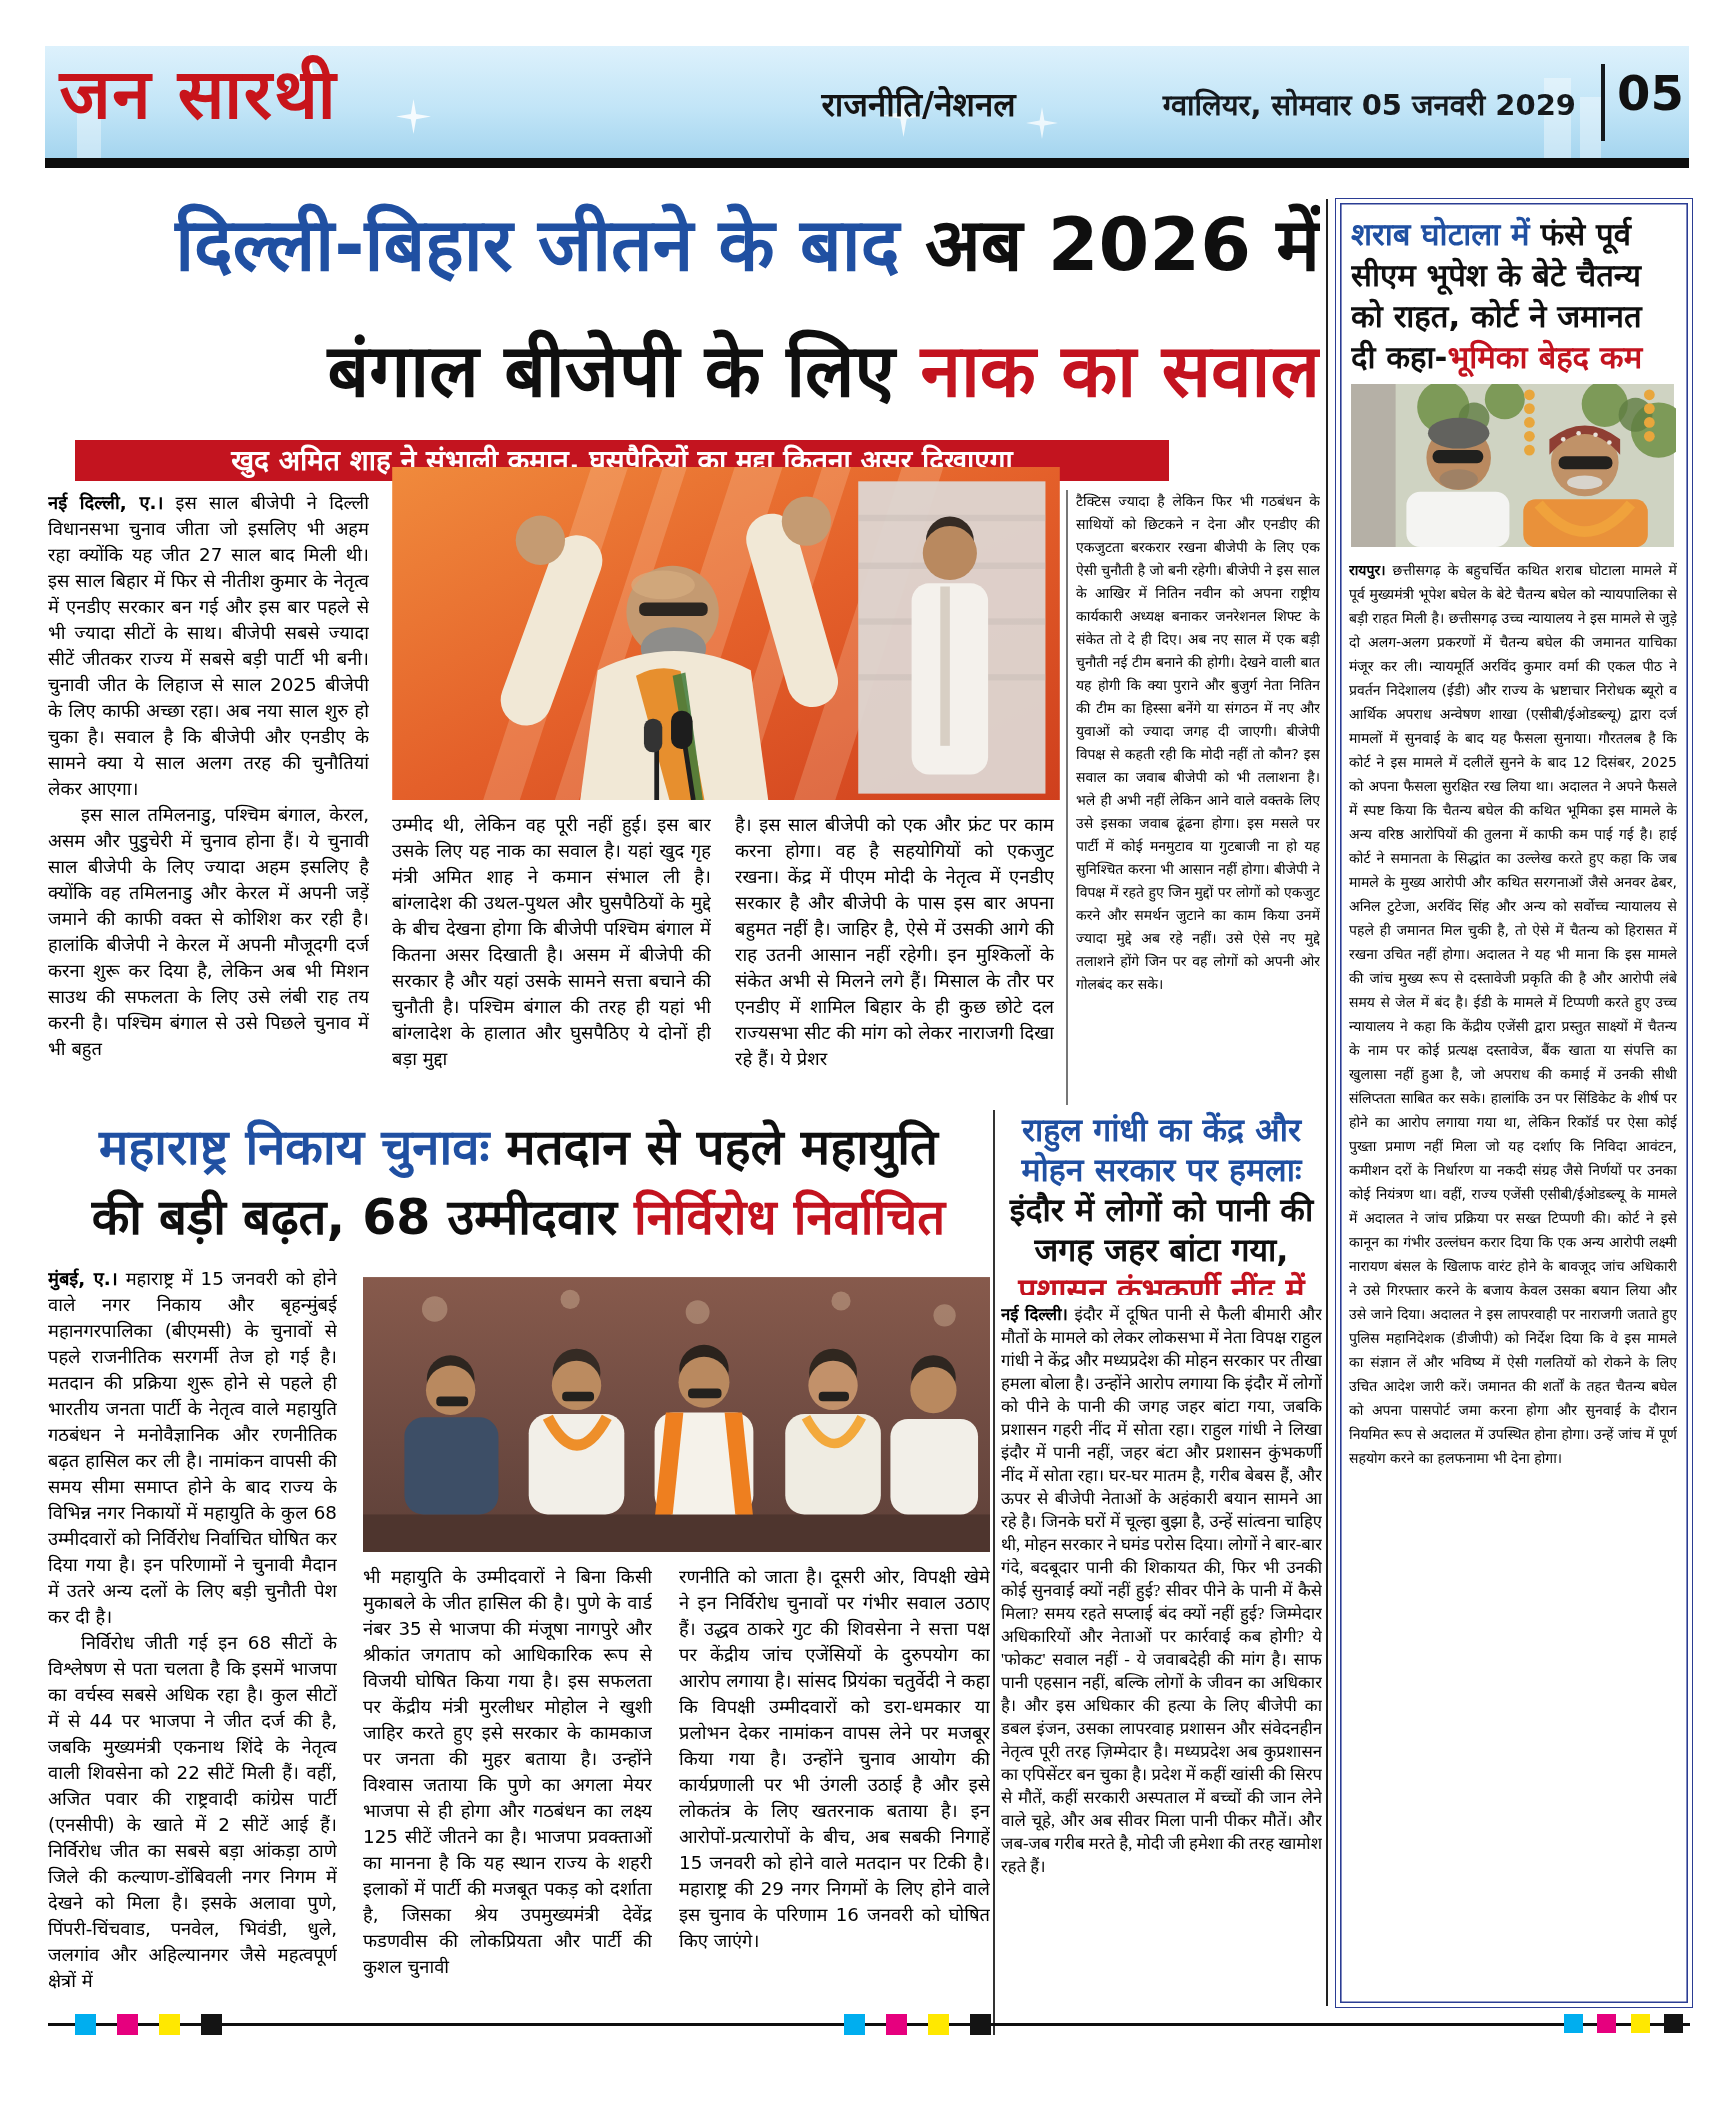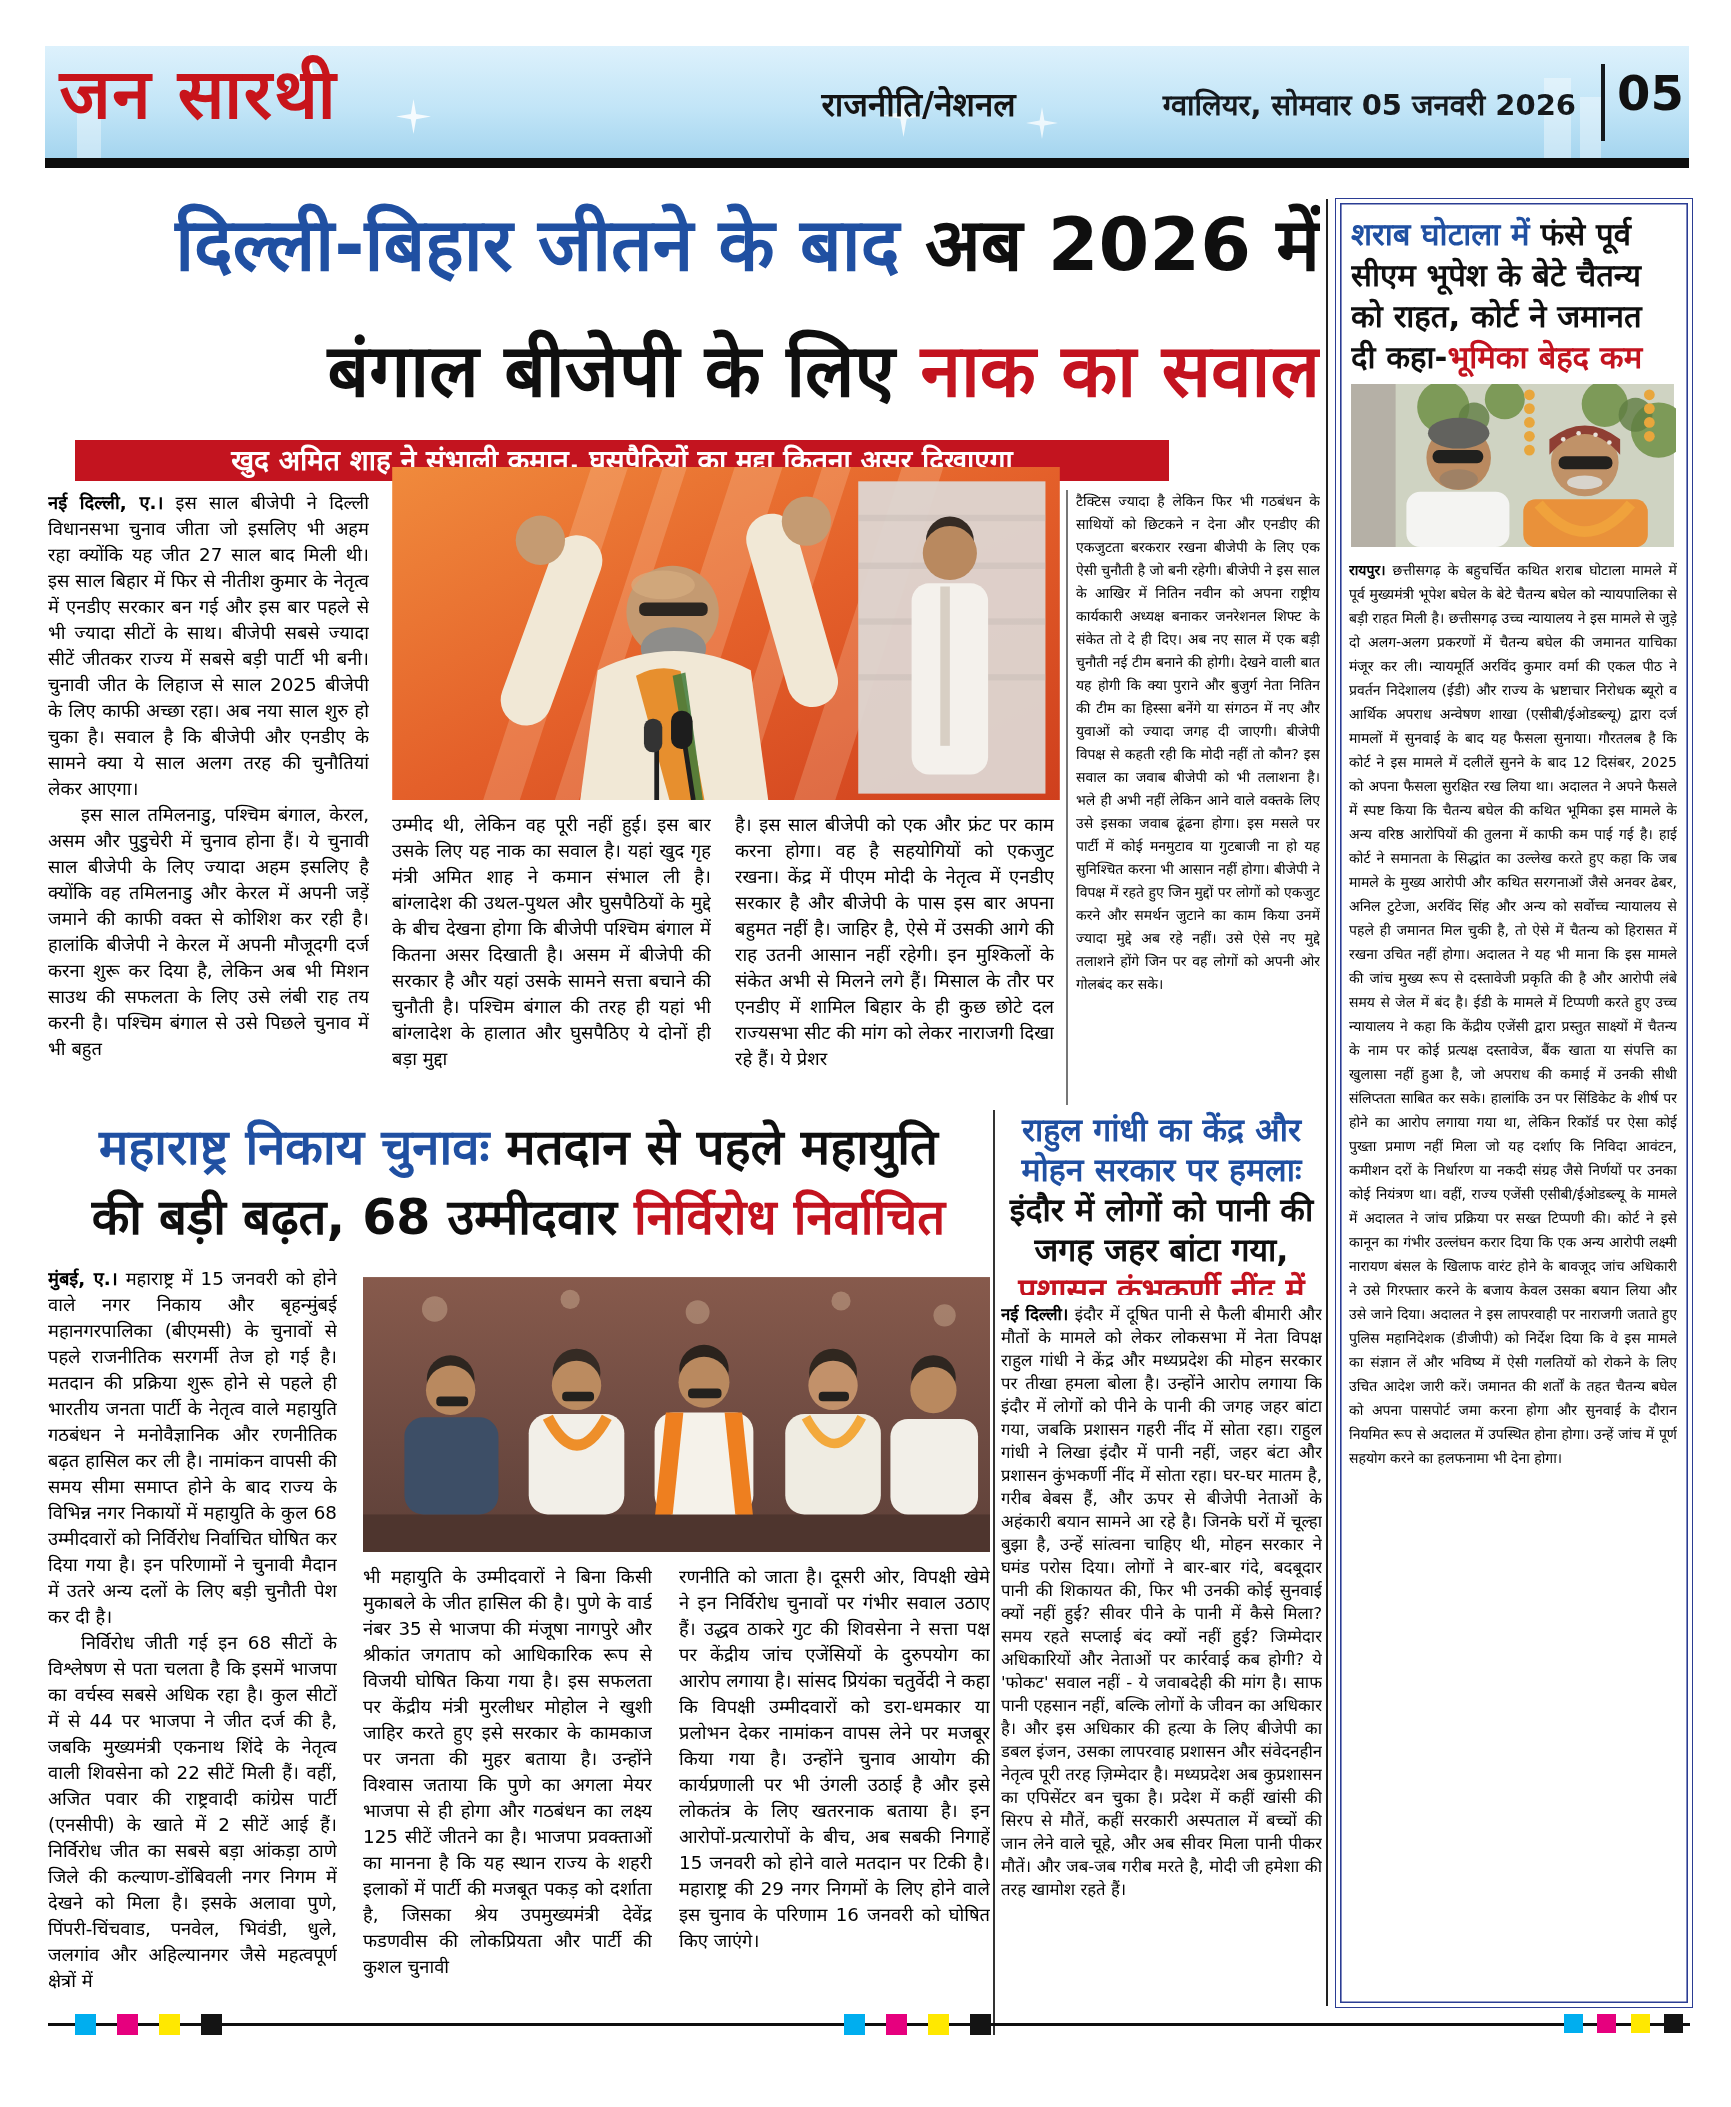--- a/index.html
+++ b/index.html
@@ -48,21 +48,21 @@
   .civic-headline{left:48px;top:1113px;width:941px;height:144px;text-align:center;overflow:hidden;}
   .civic-hl-line{font-size:49px;font-weight:800;line-height:70px;white-space:nowrap;}
   .civic-col1{left:48px;top:1266px;width:289px;height:775px;}
   .civic-photo-box{left:363px;top:1277px;width:627px;height:275px;overflow:hidden;}
   .civic-col2{left:363px;top:1564px;width:289px;height:478px;}
   .civic-col3{left:679px;top:1564px;width:311px;height:478px;}
 
   
   .rahul-headline{left:1001px;top:1110px;width:321px;height:185px;text-align:center;overflow:hidden;
     font-size:32px;font-weight:800;line-height:40px;}
-  .rahul-body{left:1001px;top:1303px;width:321px;height:646px;font-size:16.7px;line-height:23px;}
+  .rahul-body{left:1001px;top:1303px;width:321px;height:646px;font-size:16.7px;line-height:23px;font-family:Liberation Serif, serif;}
 
   
   .sidebar-box{left:1335px;top:198px;width:356px;height:1808px;border:1.6px solid #2b3d94;
     box-shadow:inset 0 0 0 4px #ffffff, inset 0 0 0 5.6px #2b3d94;background:#fff;}
   .bail-headline{left:1351px;top:214px;width:325px;height:166px;overflow:hidden;
     font-size:31px;font-weight:800;line-height:41px;}
   .bail-photo-box{left:1349px;top:384px;width:327px;height:163px;overflow:hidden;}
   .bail-body{left:1349px;top:558px;width:328px;height:1427px;font-size:14px;line-height:24px;}
 
   
@@ -89,21 +89,21 @@
         <path d="M20 0 L23 17 L40 20 L23 23 L20 40 L17 23 L0 20 L17 17 Z" fill="#ffffff" opacity=".85"></path>
       </svg>
     <svg class="abs" style="left:837px;top:48px;" width="43" height="43" viewBox="0 0 40 40">
         <path d="M20 0 L23 17 L40 20 L23 23 L20 40 L17 23 L0 20 L17 17 Z" fill="#ffffff" opacity=".8"></path>
       </svg>
     <svg class="abs" style="left:981px;top:61px;" width="32" height="32" viewBox="0 0 40 40">
         <path d="M20 0 L23 17 L40 20 L23 23 L20 40 L17 23 L0 20 L17 17 Z" fill="#ffffff" opacity=".75"></path>
       </svg>
     <div class="abs masthead-title">जन सारथी</div>
     <div class="abs masthead-section">राजनीति/नेशनल</div>
-    <div class="abs masthead-edition">ग्वालियर, सोमवार 05 जनवरी 2026</div>
+    <div class="abs masthead-edition">ग्वालियर, सोमवार 05 जनवरी 2029</div>
     <div class="abs masthead-divider"></div>
     <div class="abs masthead-pageno">05</div>
   </div>
   <div class="abs top-rule"></div>
 
   <div class="abs lead-headline">
     <div class="lead-hl-line"><span class="hl-blue">दिल्ली-बिहार जीतने के बाद</span><span class="hl-black"> अब 2026 में</span></div>
     <div class="lead-hl-line"><span class="hl-black">बंगाल बीजेपी के लिए </span><span class="hl-red">नाक का सवाल</span></div>
   </div>
   <div class="abs kicker-bar">खुद अमित शाह ने संभाली कमान, घुसपैठियों का मुद्दा कितना असर दिखाएगा</div>

